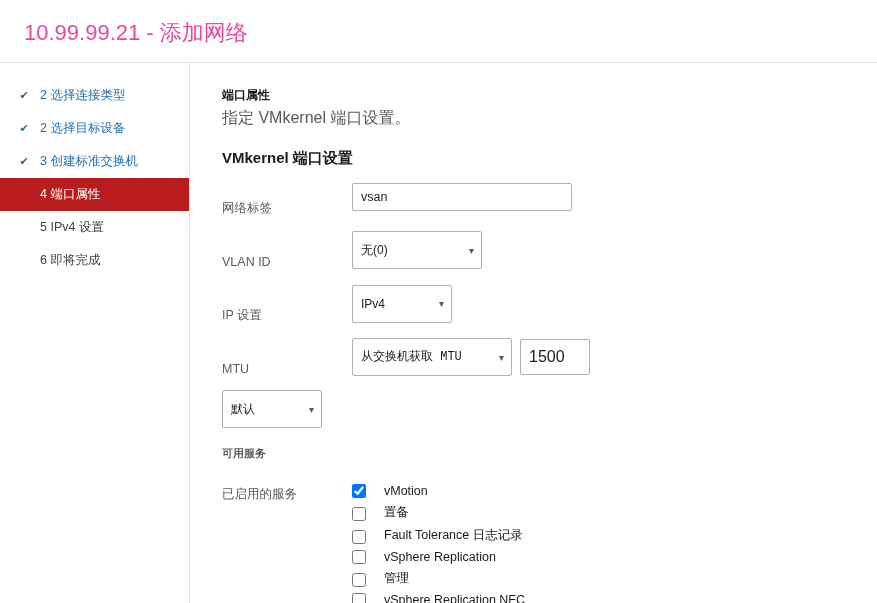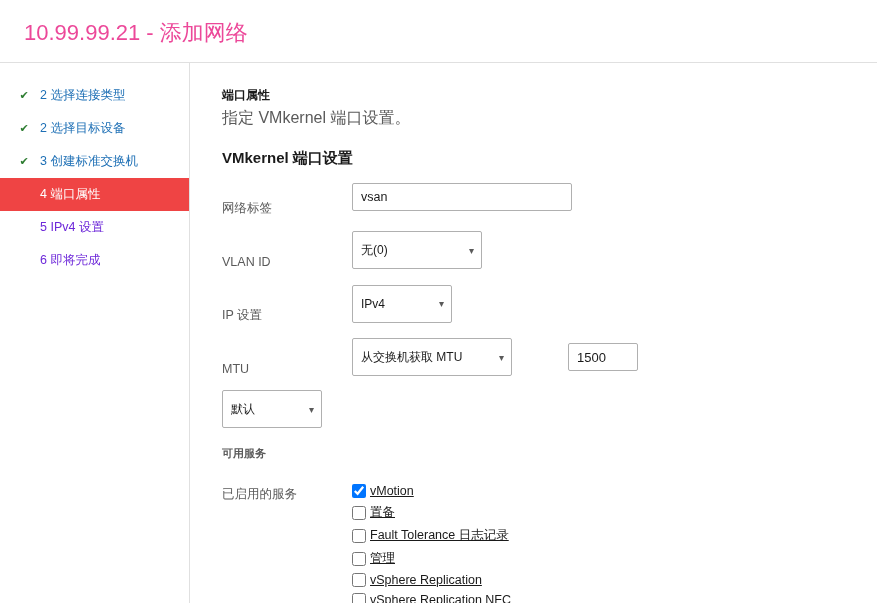--- a/index.html
+++ b/index.html
@@ -37,25 +37,25 @@
       background: #fff;
       padding: 16px 0;
       border-right: 1px solid #e0e0e0;
     }
     .sidebar-item {
       padding: 8px 16px;
       display: flex;
       align-items: center;
       gap: 8px;
       cursor: default;
-      color: #6d28d9;
+      color: #404040;
       font-size: 12.5px;
     }
     .sidebar-item.active {
-      background: #ef4444;
+      background: #b91c1c;
       color: #fff;
     }
     .sidebar-item.completed {
       color: #1d6fb5;
     }
     .sidebar-item .step-icon {
       font-size: 11px;
       width: 16px;
       display: inline-block;
       text-align: center;
@@ -137,31 +137,30 @@
     }
     .select-arrow {
       position: absolute;
       right: 8px;
       pointer-events: none;
       font-size: 10px;
       color: #5a5a5a;
     }
     .vlan-select { width: 130px; }
     .ip-select { width: 100px; }
-    .mtu-select { width: 160px; }
+    .mtu-select { width: 160px; font-family: Liberation Mono, monospace; }
     .mtu-input {
       border: 1px solid #b0b0b0;
       border-radius: 2px;
       padding: 4px 8px;
-      font-size: 13px;
-      height: 28px;
+      font-size: 16px;
+      height: 36px;
       width: 70px;
       outline: none;
       color: #1a1a1a;
-      margin-left: 48px;
     }
     .tcp-select { width: 100px; }
     .available-services {
       margin-top: 4px;
     }
     .services-title {
       color: #5a5a5a;
       font-size: 11px;
       font-weight: 600;
       margin-bottom: 6px;
@@ -178,25 +177,24 @@
       flex-shrink: 0;
       padding-top: 2px;
     }
     .services-list {
       display: flex;
       flex-direction: column;
       gap: 6px;
     }
     .service-item {
       display: flex;
-      align-items: center;
-      gap: 4px;
-      font-size: 12.5px;
-      color: #1a1a1a;
-      text-decoration: underline;
+      align-items: flex-end;
+      gap: 18px;
+      font-size: 12.5px;
+      color: #1a1a1a;
     }
     .service-item input[type="checkbox"] {
       width: 14px;
       height: 14px;
       cursor: pointer;
     }
   </style>
 </head>
 <body>
 
@@ -310,25 +308,25 @@
             <label class="service-item">
               <input type="checkbox" style="">
               <span>置备</span>
             </label>
             <label class="service-item">
               <input type="checkbox" style="">
               <span>Fault Tolerance 日志记录</span>
             </label>
             <label class="service-item">
               <input type="checkbox" style="">
+              <span>vSphere Replication</span>
+            </label>
+            <label class="service-item">
+              <input type="checkbox" style="">
               <span>管理</span>
-            </label>
-            <label class="service-item">
-              <input type="checkbox" style="">
-              <span>vSphere Replication</span>
             </label>
             <label class="service-item">
               <input type="checkbox" style="">
               <span>vSphere Replication NFC</span>
             </label>
             <label class="service-item">
               <input type="checkbox" checked="" style="">
               <span>vSAN</span>
             </label>
           </div>

